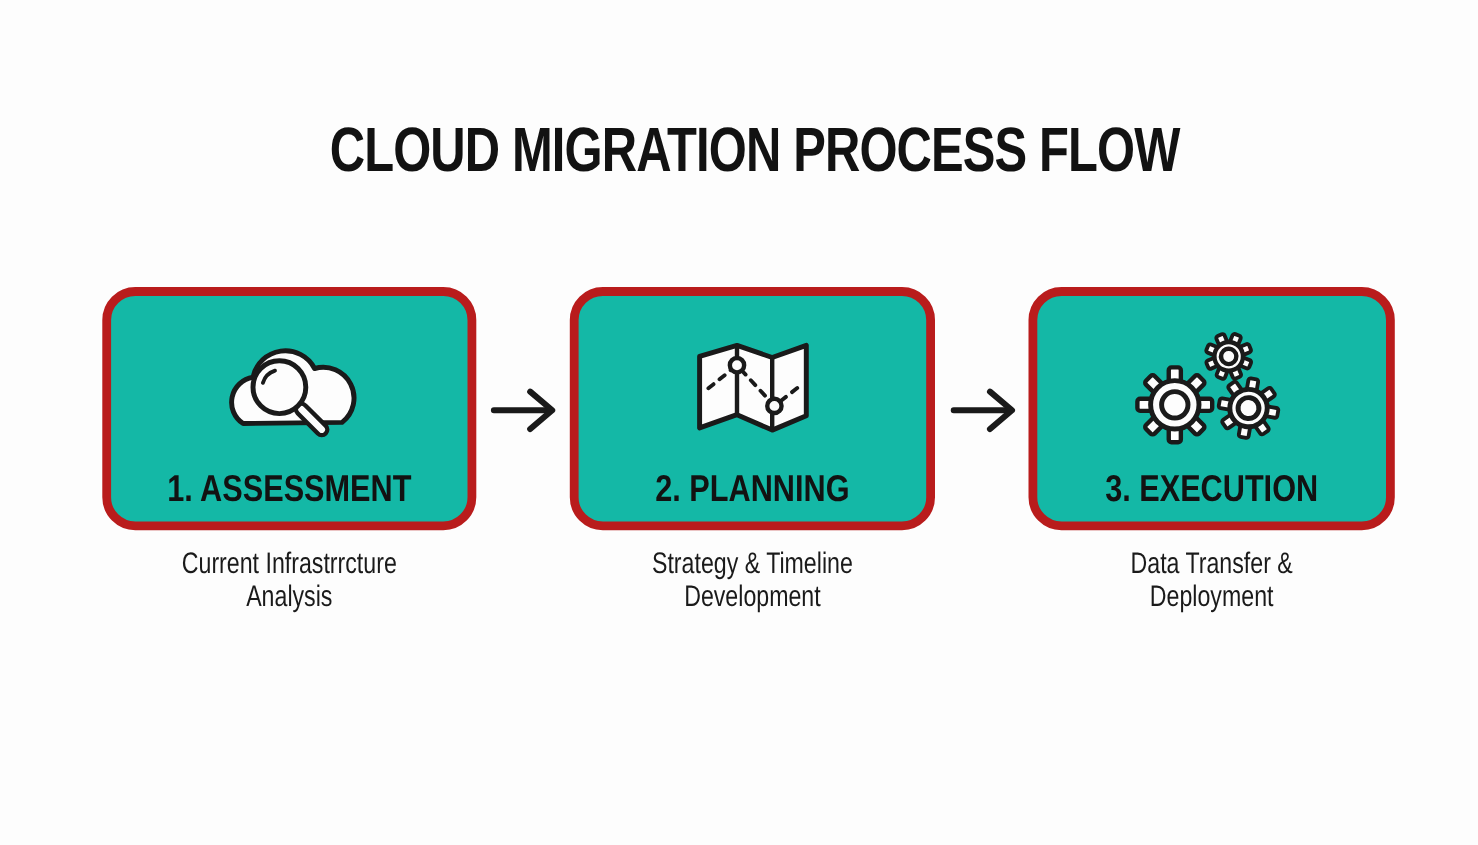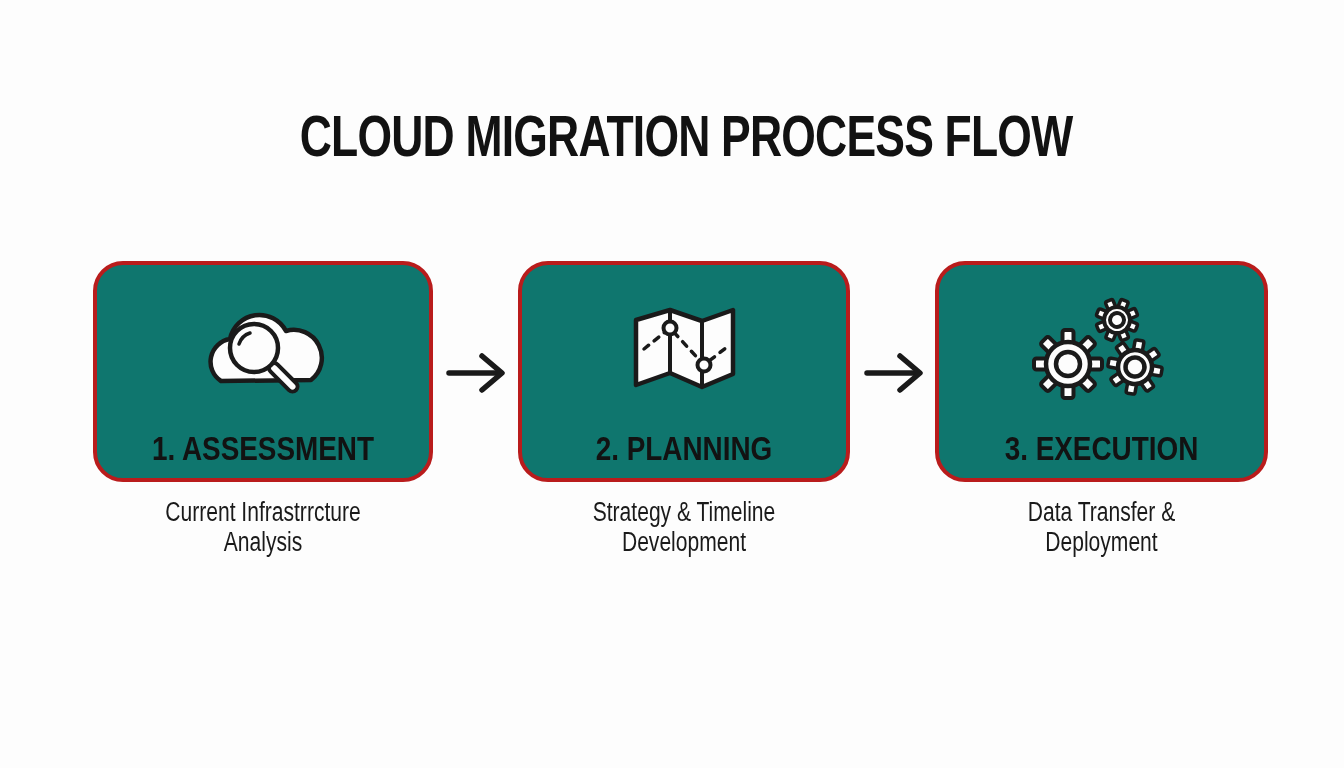--- a/index.html
+++ b/index.html
@@ -18,22 +18,22 @@
     text-align:center;
     font-size:57px;font-weight:bold;letter-spacing:-1px;
     color:#121212;
     transform:scaleX(0.78);
     transform-origin:center;
     white-space:nowrap;
   }
 
   .step-box{
     position:absolute;top:261px;height:221px;
-    border:4px solid #b91c1c;border-radius:30px;
-    background:#0f766e;
+    border:8px solid #b91c1c;border-radius:30px;
+    background:#14b8a6;
     box-sizing:border-box;
   }
   .box-1{left:93px;width:340px;}
   .box-2{left:518px;width:332px;padding-left:45px;}
   .box-3{left:935px;width:333px;padding-left:20px;}
 
   .icon-wrap{position:absolute;left:50%;}
   .icon-cloud{top:28px;margin-left:-75px;}
   .icon-map{top:40px;margin-left:-55px;}
   .icon-gears{top:24px;margin-left:-75px;}

